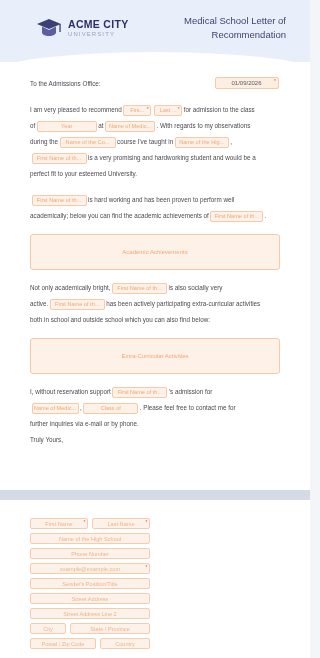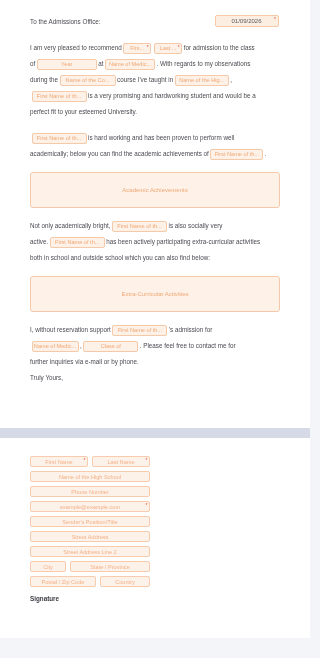--- a/index.html
+++ b/index.html
@@ -198,20 +198,39 @@
     font-weight: bold;
     color: #3a3a42;
     margin: 8px 0 4px 0;
   }
 </style>
 </head>
 <body>
 
 <div id="page">
 
+  <div class="header">
+    <div class="header-inner">
+      <div class="brand">
+        <span class="cap-icon">
+          <svg viewBox="0 0 26 20" width="26" height="20">
+            <path d="M13 1 L25 6 L13 11 L1 6 Z" fill="#3b3f77"></path>
+            <path d="M6 8.5 L6 14.5 C6 16.4 9.2 18 13 18 C16.8 18 20 16.4 20 14.5 L20 8.5 L13 12 Z" fill="#5b5fa0"></path>
+            <rect x="23.4" y="6" width="1.3" height="8" fill="#3b3f77"></rect>
+          </svg>
+        </span>
+        <span class="brand-text">
+          <div class="brand-name">ACME CITY</div>
+          <div class="brand-sub">UNIVERSITY</div>
+        </span>
+      </div>
+      <div class="doc-title">Medical School Letter of Recommendation</div>
+    </div>
+    <div class="header-curve"></div>
+  </div>
 
   <div class="sheet">
 
     <div class="to-line">
       <span class="to-label">To the Admissions Office:</span>
       <span class="fld filled req w-date">01/09/2026</span>
     </div>
 
     <div class="para">
       <div class="row-line">

